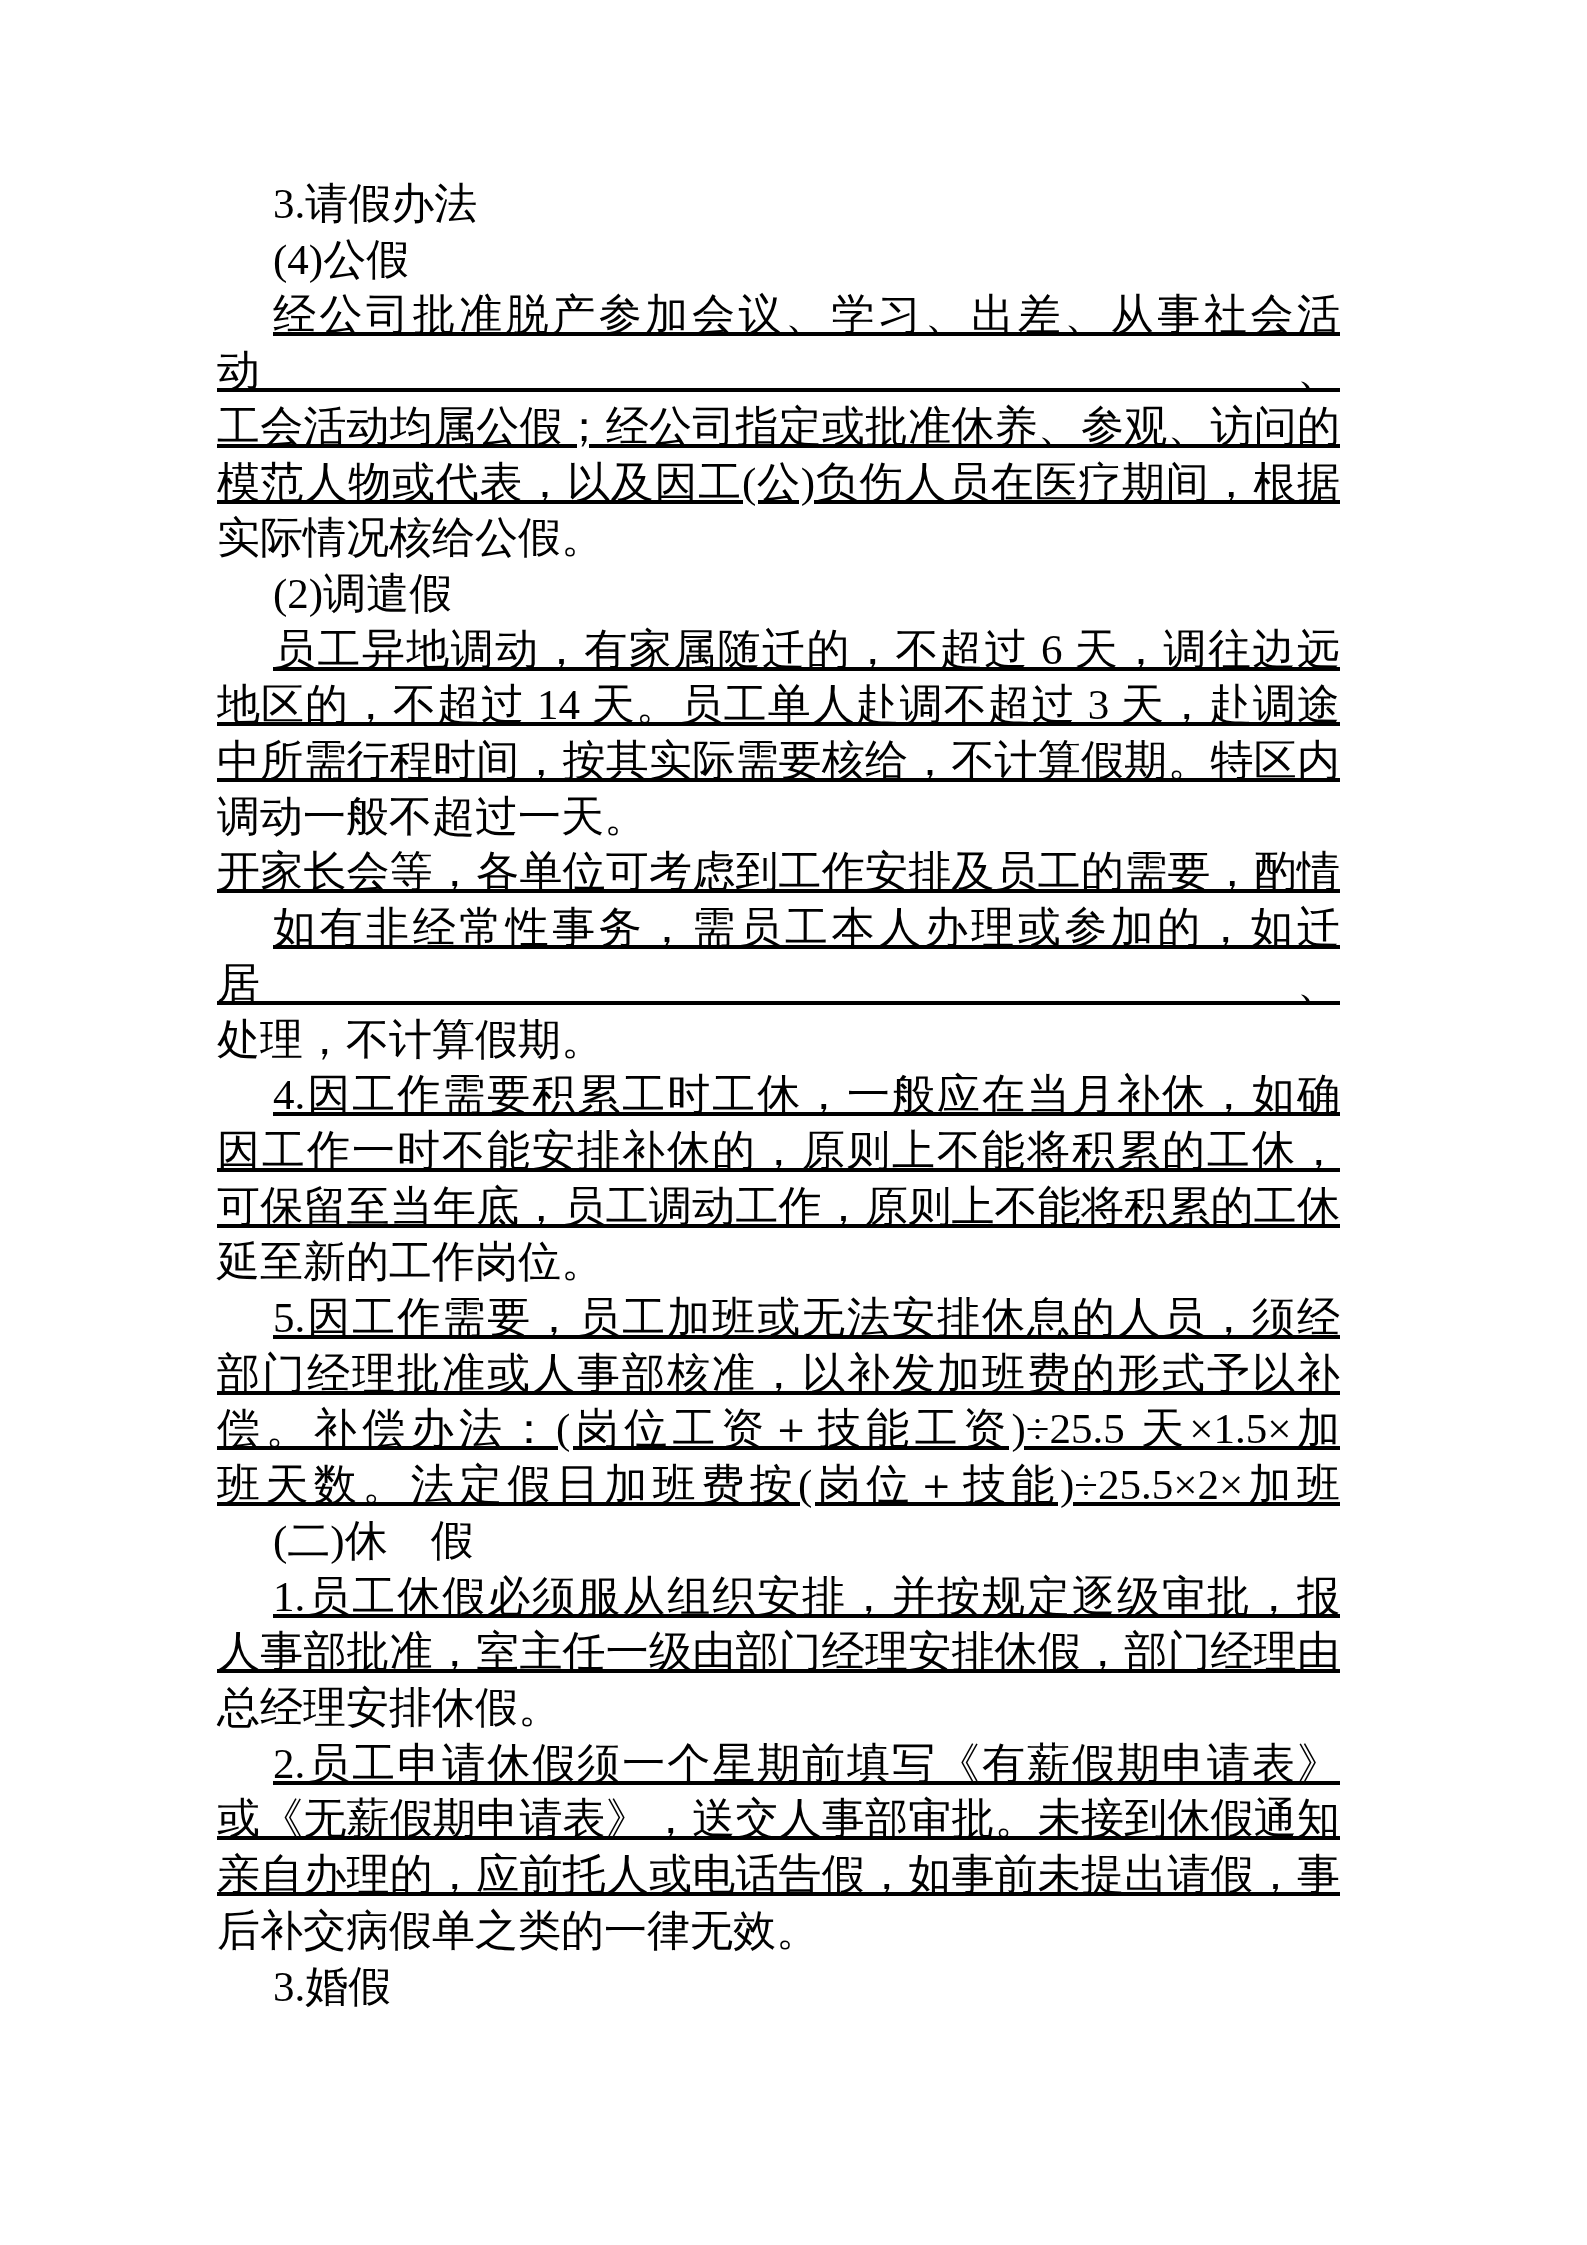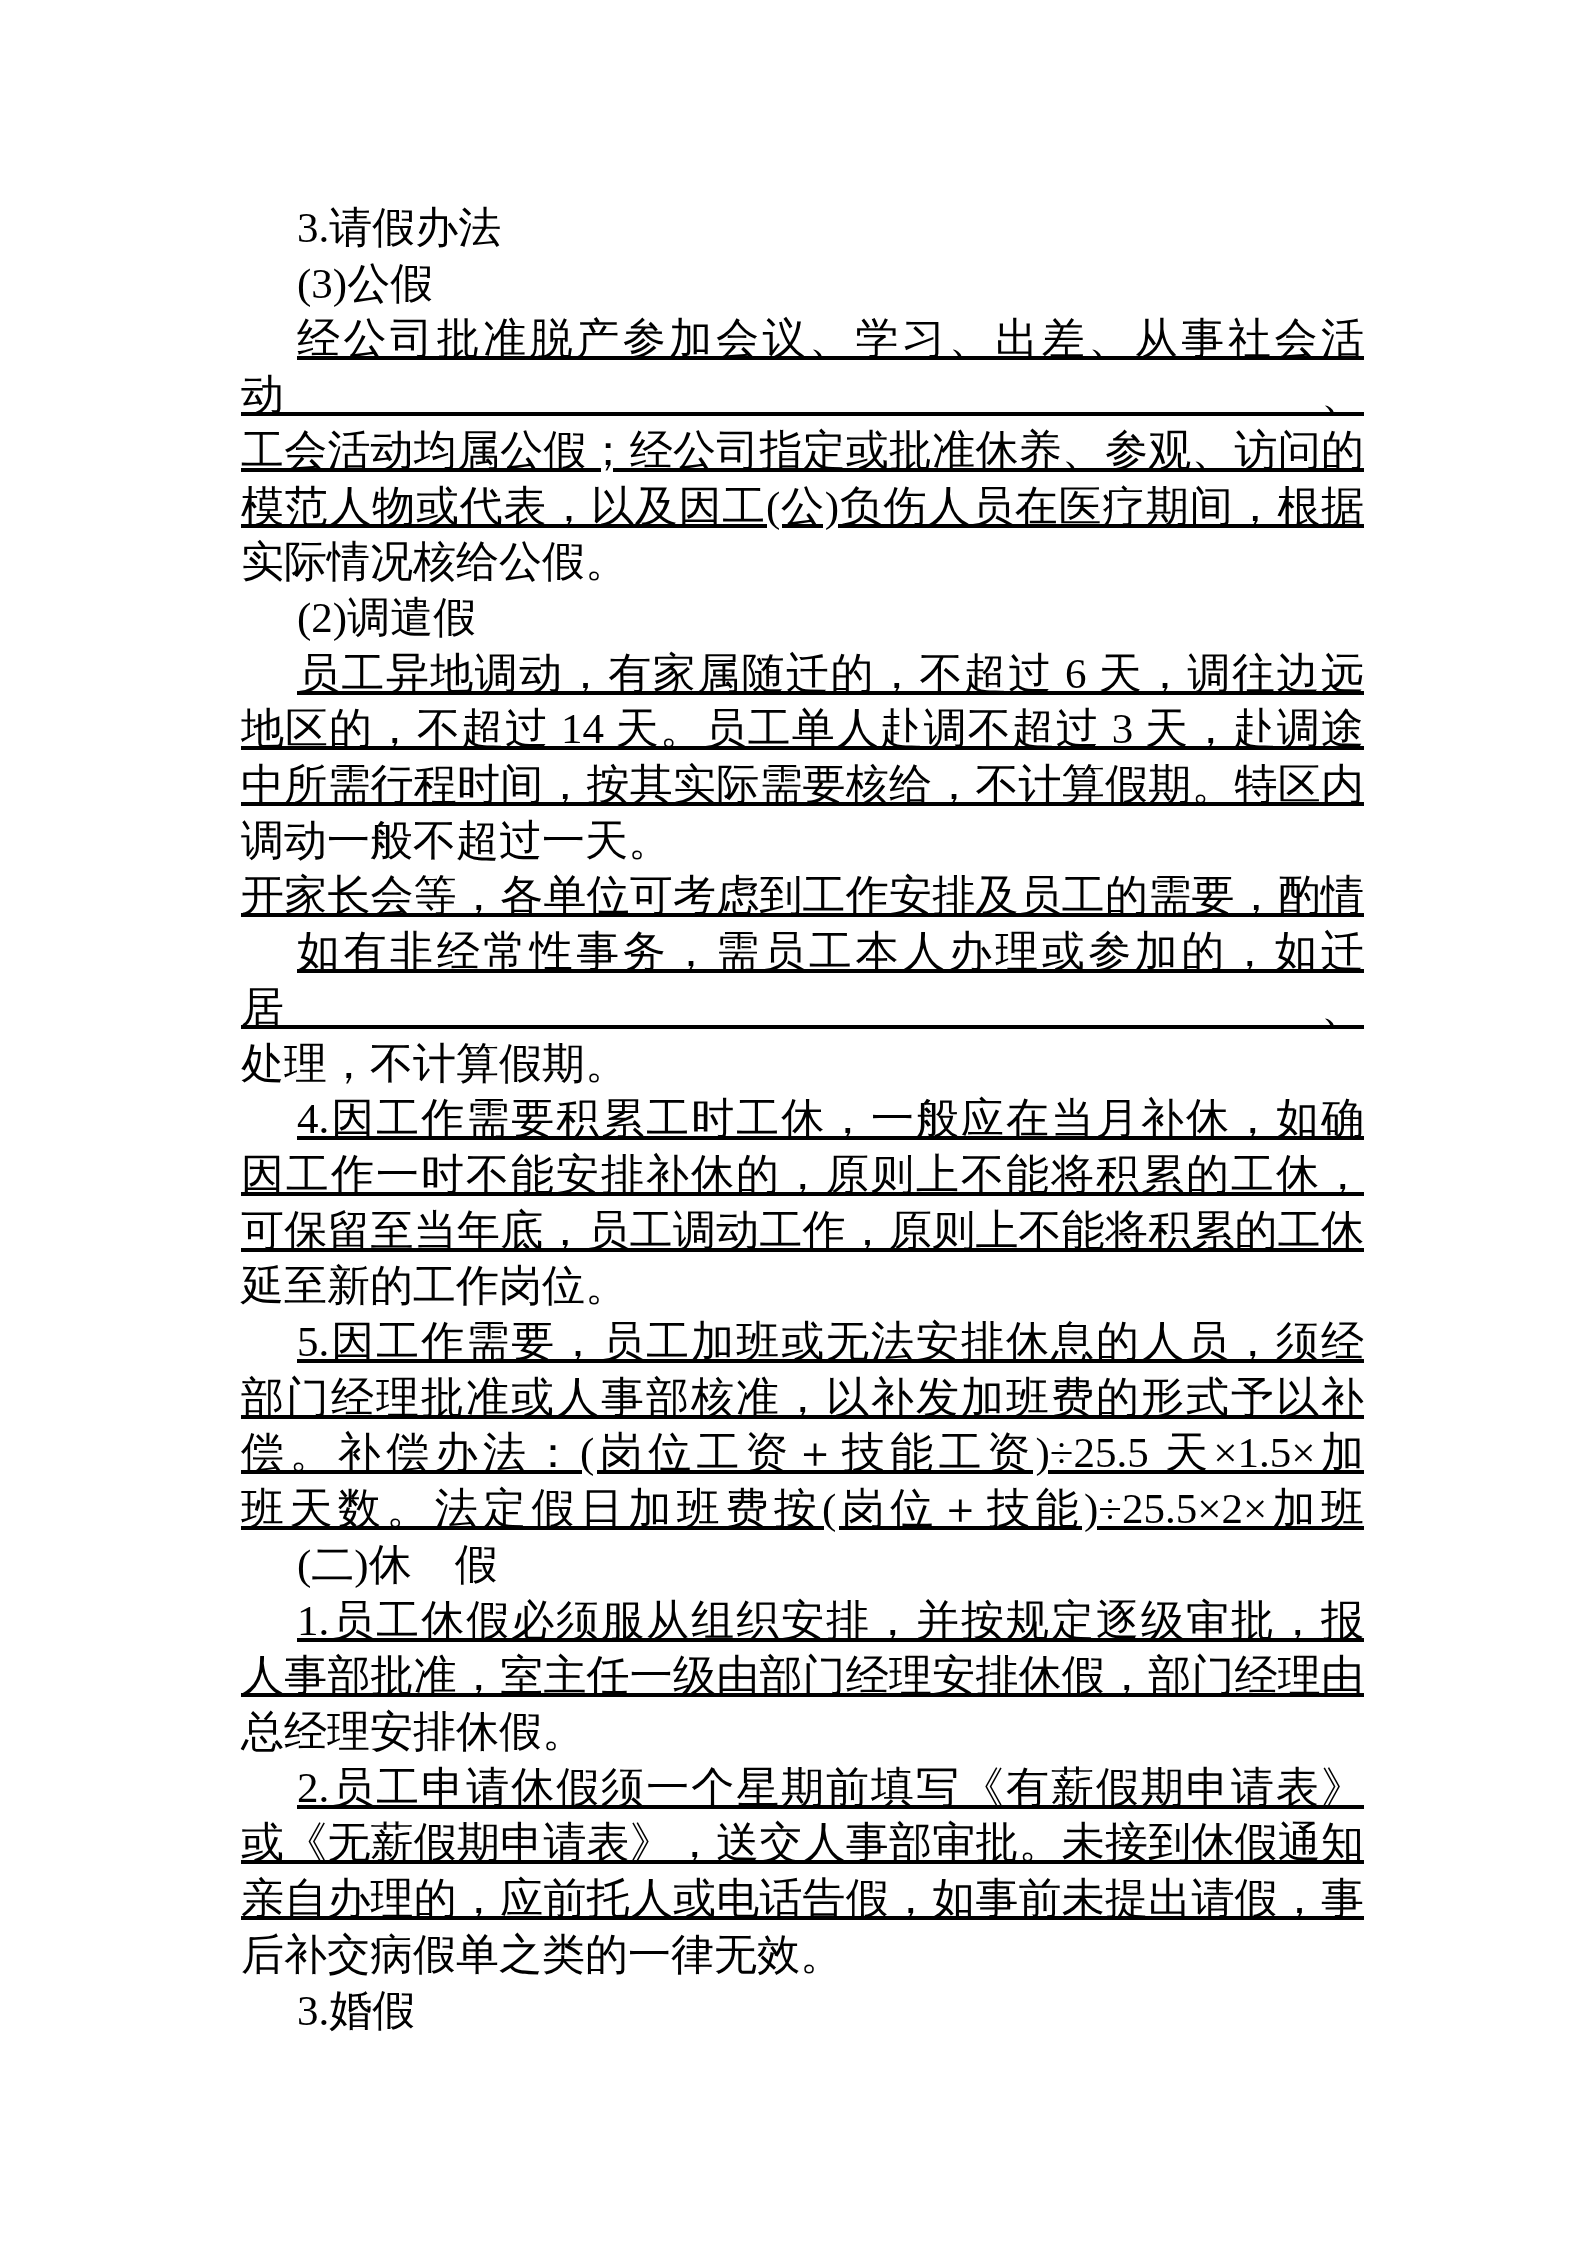--- a/index.html
+++ b/index.html
@@ -9,49 +9,48 @@
   body {
     width: 1587px;
     height: 2245px;
     background: #ffffff;
     position: relative;
     overflow: hidden;
   }
   .doc {
     position: absolute;
     left: 217px;
-    top: 200px;
+    top: 176px;
     width: 1123px;
     font-family: "Liberation Serif", "DejaVu Serif", serif;
     font-size: 43px;
     line-height: 55.7px;
     color: #000000;
     font-weight: 400;
-    margin-left: 24px;
   }
   .ln {
     text-align: left;
   }
   
   .fl {
     text-align: justify;
     text-align-last: justify;
     text-decoration: underline;
   }
   
   .ind {
     text-indent: 56px;
   }
 </style>
 </head>
 <body>
 
 <div class="doc">
   <div class="ln ind">3.请假办法</div>
-  <div class="ln ind">(3)公假</div>
+  <div class="ln ind">(4)公假</div>
   <div class="ln ind fl">经公司批准脱产参加会议、学习、出差、从事社会活动、</div>
   <div class="ln fl">工会活动均属公假；经公司指定或批准休养、参观、访问的</div>
   <div class="ln fl">模范人物或代表，以及因工(公)负伤人员在医疗期间，根据</div>
   <div class="ln">实际情况核给公假。</div>
   <div class="ln ind">(2)调遣假</div>
   <div class="ln ind fl">员工异地调动，有家属随迁的，不超过 6 天，调往边远</div>
   <div class="ln fl">地区的，不超过 14 天。员工单人赴调不超过 3 天，赴调途</div>
   <div class="ln fl">中所需行程时间，按其实际需要核给，不计算假期。特区内</div>
   <div class="ln">调动一般不超过一天。</div>
   <div class="ln fl">开家长会等，各单位可考虑到工作安排及员工的需要，酌情</div>

